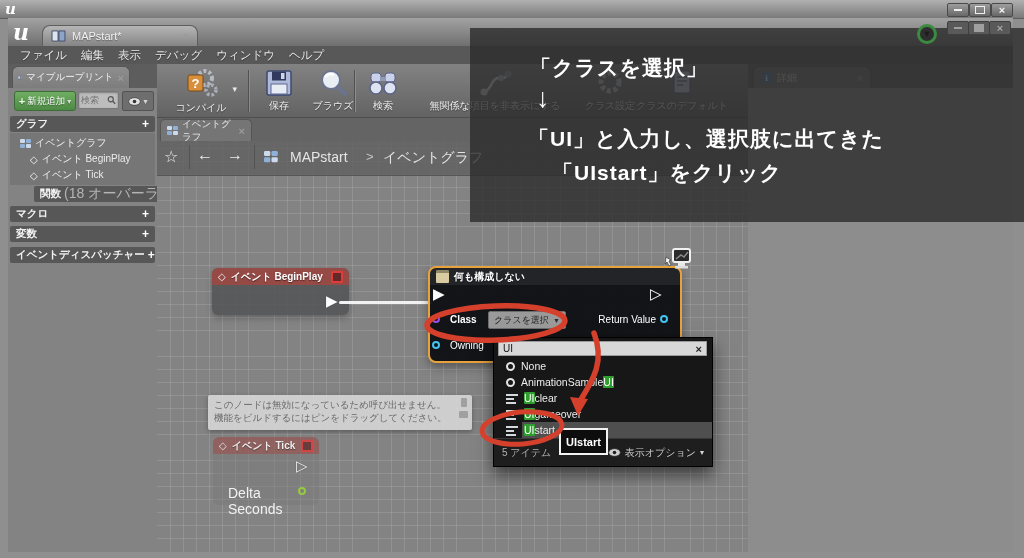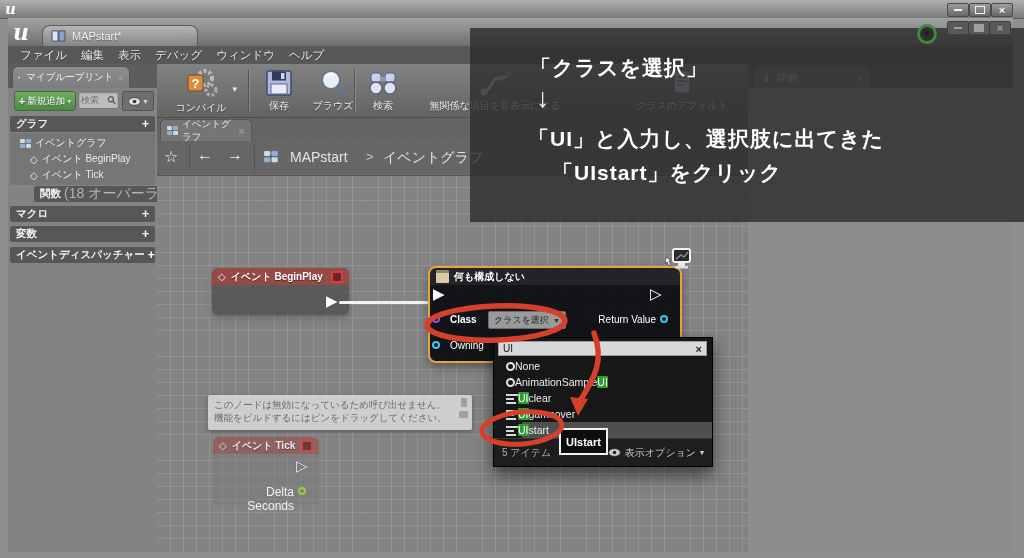--- a/index.html
+++ b/index.html
@@ -163,33 +163,33 @@
   [data-name="disabled-warning"]{left:208px;top:395px;width:264px;height:35px;background:rgba(212,212,212,.93);
     border-radius:2px;box-shadow:0 2px 5px rgba(0,0,0,.3);padding:4px 6px;box-sizing:border-box;}
   [data-name="disabled-warning"] .wl{color:#6a6a6a;font-size:9.5px;line-height:13px;white-space:nowrap;font-family:Liberation Mono, monospace;}
   .mini-ico{position:absolute;background:#a0a0a0;border-radius:1px;}
 
   
   [data-name="tick-node"]{left:213px;top:437px;width:106px;height:68px;border-radius:6px;
     background:rgba(120,120,122,.5);opacity:.85;}
   [data-name="tick-node"] .node-hdr{background:rgba(158,72,66,.62);}
   [data-name="tick-exec-out"]{left:296px;top:458px;color:#f5f5f5;}
-  [data-name="tick-delta-label"]{left:228px;top:485px;width:66px;text-align:right;color:#f2f2f2;font-size:12px;}
+  [data-name="tick-delta-label"]{left:228px;top:485px;width:66px;text-align:left;color:#f2f2f2;font-size:14px;}
   [data-name="tick-delta-pin"]{left:298px;top:487px;border:2.5px solid #97c93c;}
 
   
   [data-name="class-dropdown"]{left:493px;top:337px;width:218px;height:128px;background:#171717;
     border:1px solid #000;box-shadow:0 8px 16px rgba(0,0,0,.55);z-index:30;}
   [data-name="dropdown-search-box"]{position:absolute;left:4px;top:3px;width:209px;height:15px;background:#d8d8d8;
     border:1px solid #9b9b9b;box-sizing:border-box;display:flex;align-items:center;padding:0 4px;}
   [data-name="dropdown-search-input"]{flex:1;border:none;background:transparent;outline:none;
     font-size:10px;color:#111;font-family:inherit;padding:0;}
   [data-name="dropdown-clear-icon"]{color:#222;font-size:11px;font-weight:bold;}
   .dd-row{position:absolute;left:0;width:218px;height:16px;display:flex;align-items:center;
-    padding-left:12px;box-sizing:border-box;color:#ececec;font-size:10.5px;}
+    padding-left:12px;box-sizing:border-box;gap:6px;color:#ececec;font-size:10.5px;}
   .dd-row .hl{background:#2f9e2f;color:#fff;border-radius:1px;}
   .dd-ring{width:9px;height:9px;border:2px solid #e4e4e4;border-radius:50%;box-sizing:border-box;}
   .dd-widget{width:12px;height:9px;position:relative;}
   .dd-widget i{position:absolute;left:0;height:2px;background:#d4d9de;}
   .dd-widget i:nth-child(1){top:0;width:12px;}
   .dd-widget i:nth-child(2){top:4px;width:8px;}
   .dd-widget i:nth-child(3){top:8px;width:10px;}
   [data-name="dropdown-item-uistart"]{background:linear-gradient(to right,transparent 28px,#4f4f4f 28px);}
   [data-name="dropdown-footer"]{position:absolute;left:0;top:100px;width:218px;height:28px;background:#1e1e1e;
     border-top:1px solid #383838;display:flex;align-items:center;padding:0 8px;box-sizing:border-box;}
@@ -313,20 +313,27 @@
     </div>
     <div class="tb-btn" data-name="hide-unrelated-button">
       <svg width="36" height="30" viewBox="0 0 36 30" data-name="flow-curve-icon">
         <path d="M7 24 C14 24 14 8 24 10 C28 10.5 30 8 31 5" fill="none" stroke="#e9e9ef" stroke-width="2.5" stroke-linecap="round"></path>
         <circle cx="7" cy="24" r="3.5" fill="#d8dce6"></circle>
         <circle cx="31" cy="6" r="3.5" fill="#9aa0ac"></circle>
         <circle cx="24" cy="10" r="3" fill="#b9bec9"></circle>
       </svg>
       <span class="lbl">無関係な項目を非表示にする</span>
     </div>
+    <div class="tb-btn" data-name="class-settings-button">
+      <svg width="30" height="30" viewBox="0 0 30 30" data-name="gear-icon">
+        <circle cx="15" cy="14" r="9" fill="none" stroke="#c6cad2" stroke-width="5" stroke-dasharray="4 2.6"></circle>
+        <circle cx="15" cy="14" r="4" fill="#71757e"></circle>
+      </svg>
+      <span class="lbl">クラス設定</span>
+    </div>
     <div class="tb-btn" data-name="class-defaults-button">
       <svg width="26" height="30" viewBox="0 0 26 30" data-name="class-defaults-icon">
         <rect x="5" y="3" width="16" height="22" rx="2" fill="#c8d0e4" stroke="#55608a"></rect>
         <line x1="8" y1="9" x2="18" y2="9" stroke="#6b76a0" stroke-width="1.5"></line>
         <line x1="8" y1="13" x2="18" y2="13" stroke="#6b76a0" stroke-width="1.5"></line>
         <line x1="8" y1="17" x2="14" y2="17" stroke="#6b76a0" stroke-width="1.5"></line>
       </svg>
       <span class="lbl">クラスのデフォルト</span>
     </div>
     <span class="abs" data-name="toolbar-overflow-chevron">»</span>

